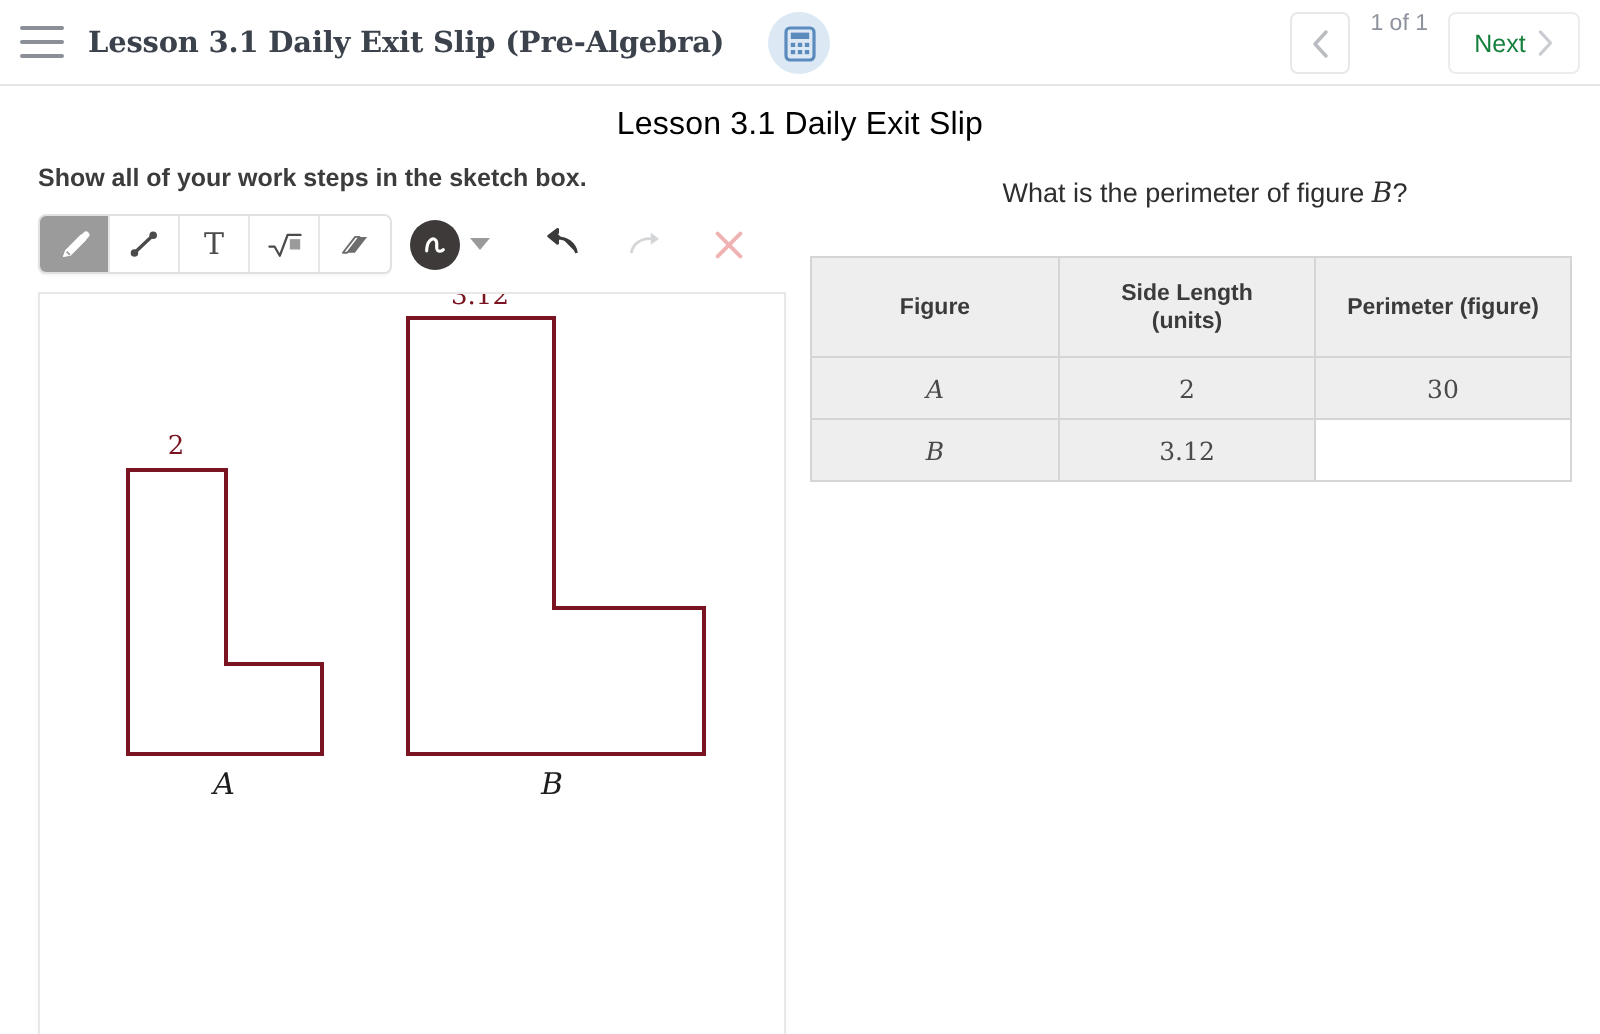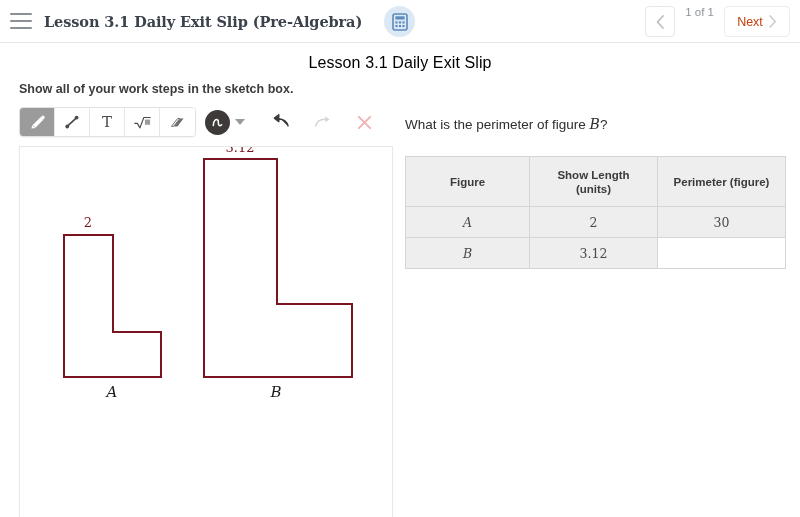--- a/index.html
+++ b/index.html
@@ -54,21 +54,21 @@
     width: 30px; height: 31px;
     border: 1px solid #e6e8ea; border-radius: 4px; background: #fff;
     display: flex; align-items: center; justify-content: center;
     cursor: pointer;
   }
   .nav-count { font-size: 11.5px; color: #8d939c; padding: 0 2px; }
   .nav-next {
     height: 31px; min-width: 66px;
     border: 1px solid #ececee; border-radius: 4px; background: #fff;
     display: flex; align-items: center; justify-content: center; gap: 5px;
-    font-size: 12.5px; color: #c2410c;
+    font-size: 12.5px; color: #15803d;
     padding: 0 8px;
     cursor: pointer;
   }
 
   
   .page-title {
     text-align: center;
     font-size: 16px; color: #000000;
     margin-top: 11px;
     letter-spacing: 0.1px;
@@ -149,21 +149,21 @@
     box-shadow: 0 1px 2px rgba(0,0,0,0.04);
     overflow: hidden;
   }
   .sketch-svg { display: block; }
 
   
   .q-line {
     font-size: 13.5px; color: #2e2e2e;
     line-height: 18px;
   }
-  .q-line.second { margin-top: 34px; }
+  .q-line.second { margin-top: 7px; text-align: center; }
   .mathvar {
     font-family: "DejaVu Serif", serif;
     font-style: italic;
     font-size: 14px;
   }
 
   
   .table-wrap { margin-top: 22px; }
   table.data-table {
     border-collapse: collapse;
@@ -343,21 +343,21 @@
       <span>What is the perimeter of figure</span>
       <span class="mathvar">B</span><span>?</span>
     </div>
 
     <div class="table-wrap">
       <table class="data-table">
         <thead>
           <tr>
             <th class="col-a">Figure</th>
             <th class="col-b">
-              <div>Show Length</div>
+              <div>Side Length</div>
               <div>(units)</div>
             </th>
             <th class="col-c">Perimeter (figure)</th>
           </tr>
         </thead>
         <tbody>
           <tr>
             <td class="fig-cell">A</td>
             <td>2</td>
             <td>30</td>

